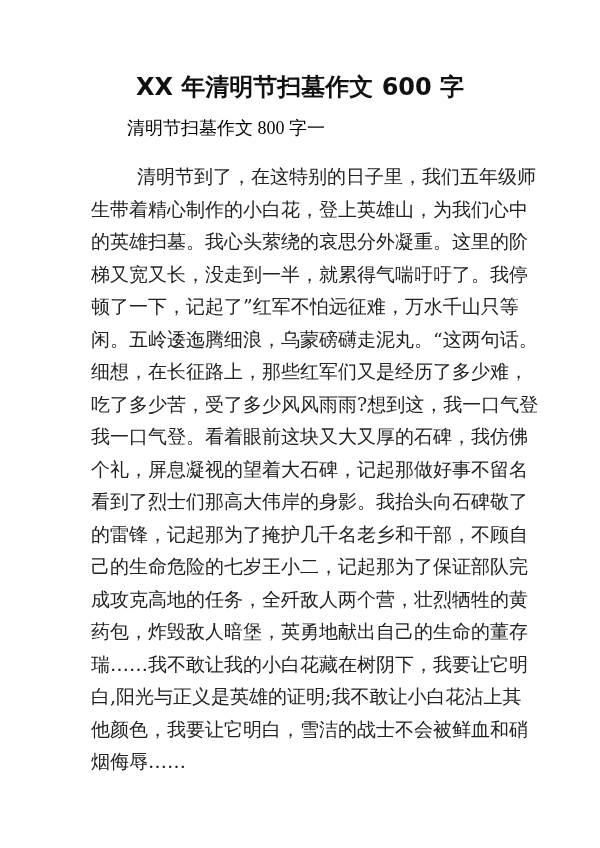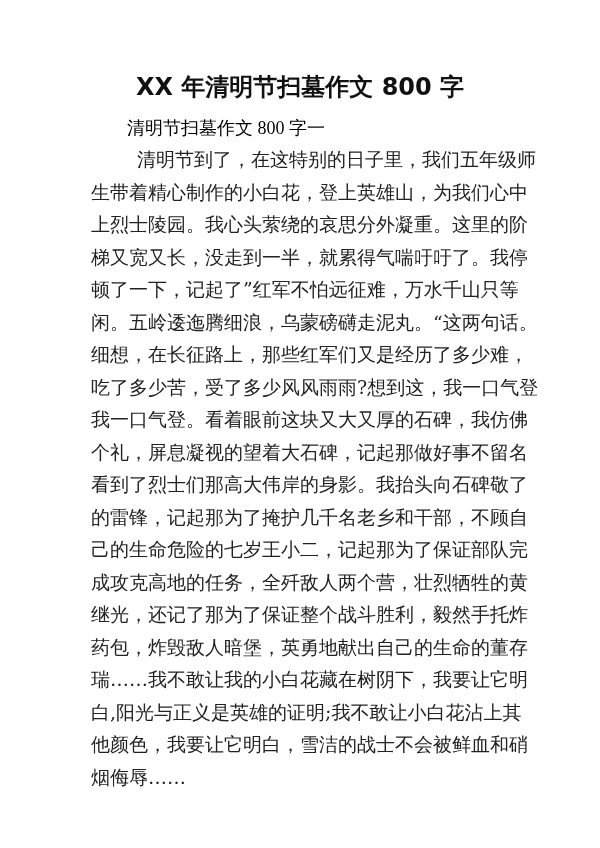--- a/index.html
+++ b/index.html
@@ -7,46 +7,45 @@
   .title {
     position: absolute; left: 0; top: 70px; width: 600px; text-align: center;
     font-family: "DejaVu Sans", sans-serif; font-weight: bold; font-size: 24px; line-height: 34px;
     color: #111;
   }
   .subtitle {
     position: absolute; left: 127px; top: 115px;
     font-family: Liberation Serif, serif; font-size: 18px; line-height: 26px; color: #000000;
   }
   .body {
-    position: absolute; left: 91px; top: 143px; width: 420px;
+    position: absolute; left: 91px; top: 160px; width: 420px;
     font-family: "DejaVu Serif", serif; font-size: 19px; line-height: 32.5px; color: #222;
   }
   .line { white-space: nowrap; height: 32.5px; }
   .indent { padding-left: 46px; }
 </style>
 </head>
 <body>
 
-<div class="title">XX 年清明节扫墓作文 800 字</div>
+<div class="title">XX 年清明节扫墓作文 600 字</div>
 <div class="subtitle">清明节扫墓作文 800 字一</div>
 
 <div class="body">
   <div class="line indent">清明节到了，在这特别的日子里，我们五年级师</div>
   <div class="line">生带着精心制作的小白花，登上英雄山，为我们心中</div>
-  <div class="line">上烈士陵园。我心头萦绕的哀思分外凝重。这里的阶</div>
+  <div class="line">的英雄扫墓。我心头萦绕的哀思分外凝重。这里的阶</div>
   <div class="line">梯又宽又长，没走到一半，就累得气喘吁吁了。我停</div>
   <div class="line">顿了一下，记起了”红军不怕远征难，万水千山只等</div>
   <div class="line">闲。五岭逶迤腾细浪，乌蒙磅礴走泥丸。“这两句话。</div>
   <div class="line">细想，在长征路上，那些红军们又是经历了多少难，</div>
   <div class="line">吃了多少苦，受了多少风风雨雨?想到这，我一口气登</div>
   <div class="line">我一口气登。看着眼前这块又大又厚的石碑，我仿佛</div>
   <div class="line">个礼，屏息凝视的望着大石碑，记起那做好事不留名</div>
   <div class="line">看到了烈士们那高大伟岸的身影。我抬头向石碑敬了</div>
   <div class="line">的雷锋，记起那为了掩护几千名老乡和干部，不顾自</div>
   <div class="line">己的生命危险的七岁王小二，记起那为了保证部队完</div>
   <div class="line">成攻克高地的任务，全歼敌人两个营，壮烈牺牲的黄</div>
-  <div class="line">继光，还记了那为了保证整个战斗胜利，毅然手托炸</div>
   <div class="line">药包，炸毁敌人暗堡，英勇地献出自己的生命的董存</div>
   <div class="line">瑞……我不敢让我的小白花藏在树阴下，我要让它明</div>
   <div class="line">白,阳光与正义是英雄的证明;我不敢让小白花沾上其</div>
   <div class="line">他颜色，我要让它明白，雪洁的战士不会被鲜血和硝</div>
   <div class="line">烟侮辱……</div>
 </div>
 
 </body></html>

